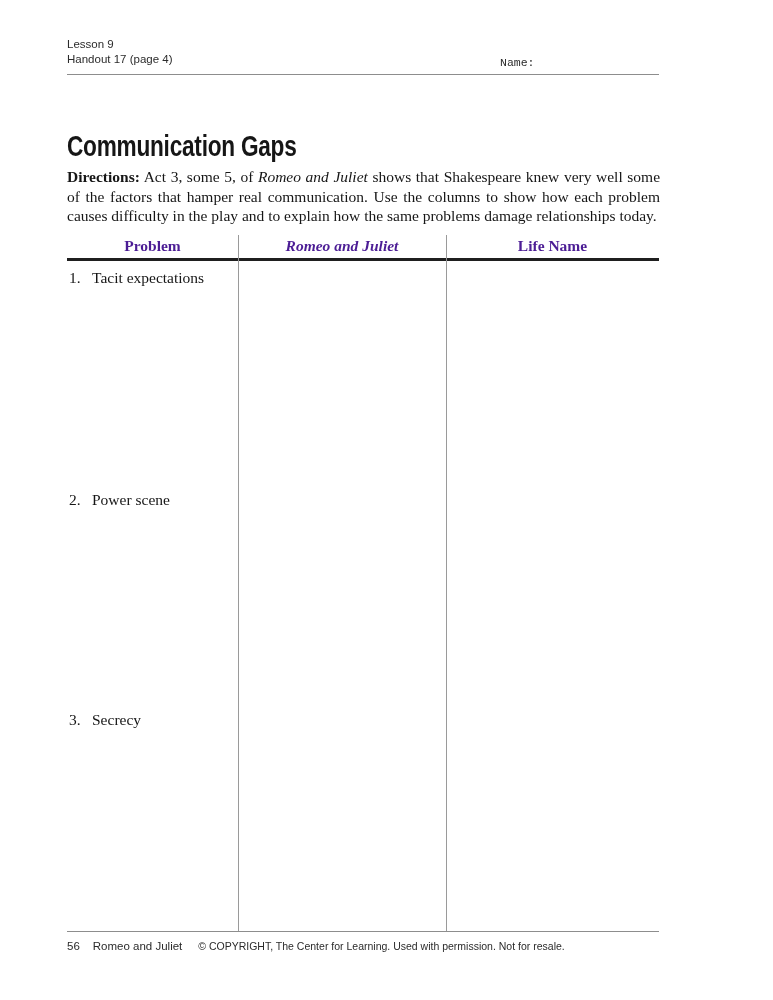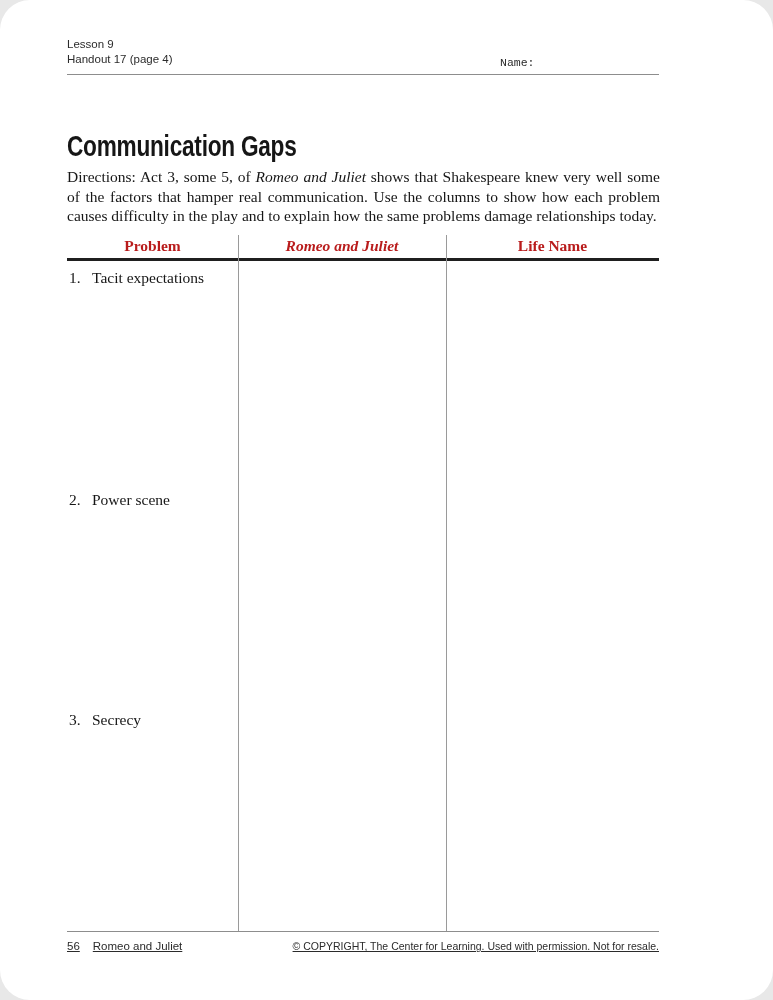--- a/index.html
+++ b/index.html
@@ -6,21 +6,20 @@
   html, body { background: #e8e8e8; }
   .sheet {
     position: relative;
     width: 773px;
     height: 1000px;
     background: #ffffff;
     font-family: "Liberation Serif", serif;
     color: #1c1c1c;
     overflow: hidden;
     margin: 0 auto;
-    border-radius: 30px;
   }
   .hdr-left {
     position: absolute;
     left: 67px;
     top: 37px;
     font-family: "Liberation Sans", sans-serif;
     font-size: 11.5px;
     line-height: 15px;
     color: #2b2b2b;
   }
@@ -58,39 +57,39 @@
   .directions {
     position: absolute;
     left: 67px;
     top: 167px;
     width: 593px;
     font-size: 15.5px;
     line-height: 19.6px;
     text-align: justify;
     color: #161616;
   }
-  .directions .b { font-weight: normal; }
+  .directions .b { font-weight: bold; }
   .directions .i { font-style: italic; }
   .wtable {
     position: absolute;
     left: 67px;
     top: 235px;
     width: 592px;
     height: 696px;
   }
   .thead {
     position: absolute;
     left: 0; top: 2px;
     width: 100%;
     display: grid;
     grid-template-columns: 171px 208px 213px;
     font-size: 15.5px;
     font-weight: bold;
     text-align: center;
-    color: #b91c1c;
+    color: #4c1d95;
   }
   .thead .italic { font-style: italic; }
   .thick-rule {
     position: absolute;
     left: 0; top: 23px;
     width: 100%;
     height: 2.5px;
     background: #1f1f1f;
   }
   .vline {
@@ -113,29 +112,27 @@
   .trow .num { width: 23px; }
   .trow-1 { top: 34px; }
   .trow-2 { top: 256px; }
   .trow-3 { top: 476px; }
   .footer {
     position: absolute;
     left: 67px;
     top: 940px;
     width: 592px;
     display: flex;
-    justify-content: space-between;
     align-items: baseline;
     font-family: "Liberation Sans", sans-serif;
     color: #2b2b2b;
-    text-decoration: underline;
   }
   .footer .left { font-size: 11.5px; display: flex; }
   .footer .left .pgnum { margin-right: 13px; }
-  .footer .right { font-size: 10.5px; }
+  .footer .right { font-size: 10.5px; margin-left: 16px; }
 </style>
 </head>
 <body>
 
 <div class="sheet">
 
   <div class="hdr-left">
     <div>Lesson 9</div>
     <div>Handout 17 (page 4)</div>
   </div>

